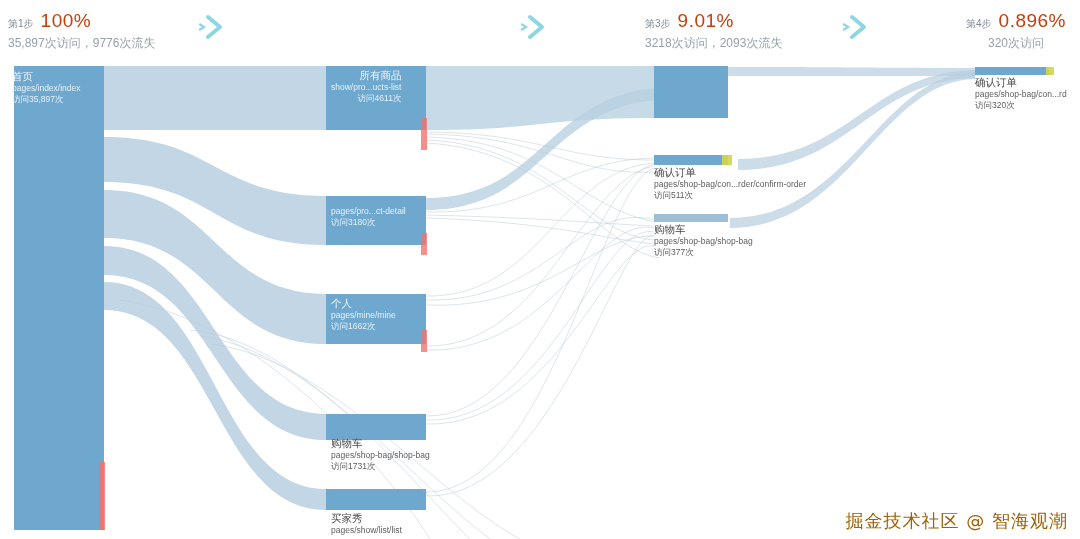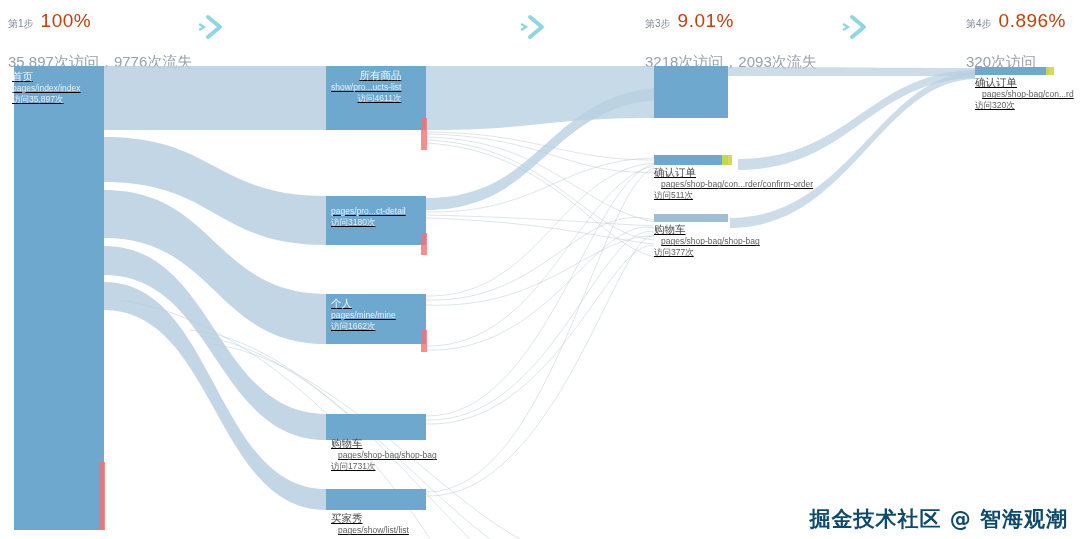--- a/index.html
+++ b/index.html
@@ -44,22 +44,22 @@
     color: #7d8895;
     letter-spacing: 0;
   }
   .step-pct {
     font-size: 19px;
     color: #c2410c;
     font-weight: 400;
     letter-spacing: 0.5px;
   }
   .step-sub {
-    margin-top: 21px;
-    font-size: 15px;
+    margin-top: 3px;
+    font-size: 12px;
     color: #97a1ac;
     white-space: nowrap;
   }
   .step-arrow {
     position: absolute;
     top: 14px;
     width: 34px;
     height: 26px;
   }
 
@@ -69,52 +69,50 @@
     top: 0;
     left: 0;
   }
 
   
   .node-label {
     position: absolute;
     white-space: nowrap;
     line-height: 1.28;
     pointer-events: none;
-    text-decoration: underline;
   }
   .node-label .nm {
     font-size: 10.5px;
     display: block;
   }
   .node-label .pth {
     font-size: 8.5px;
     display: block;
   }
   .node-label .cnt {
     font-size: 8.5px;
     display: block;
   }
   .label-inside .nm { color: #f2f8fb; }
   .label-inside .pth { color: #e6f1f7; }
   .label-inside .cnt { color: #e6f1f7; }
   .label-outside .nm { color: #4a4a4a; }
-  .label-outside .pth { color: #5e5e5e; margin-left: 7px; }
+  .label-outside .pth { color: #5e5e5e; }
   .label-outside .cnt { color: #5e5e5e; }
 
   
   .watermark {
     position: absolute;
     right: 12px;
     bottom: 6px;
-    font-size: 21px;
-    color: #0c4a6e;
+    font-size: 18px;
+    color: #a16207;
     letter-spacing: 1px;
     white-space: nowrap;
     font-family: "DejaVu Sans", sans-serif;
-    font-weight: bold;
   }
 </style>
 </head>
 <body>
 
 <div id="stage">
 
   <div class="step-header">
 
     <div class="step" style="left:8px;">
@@ -150,21 +148,21 @@
         <path d="M12 3 L24 13 L12 23" fill="none" stroke="#8fd6e3" stroke-width="4" stroke-linecap="round" stroke-linejoin="round"></path>
         <path d="M4 10.5 L8 13 L4 15.5" fill="none" stroke="#8fd6e3" stroke-width="2.4" stroke-linecap="round"></path>
       </svg>
     </div>
 
     <div class="step" style="left:966px;">
       <div class="step-title-row">
         <span class="step-index">第4步</span>
         <span class="step-pct">0.896%</span>
       </div>
-      <div class="step-sub" style="">320次访问</div>
+      <div class="step-sub" style="text-align:center;">320次访问</div>
     </div>
   </div>
 
   <svg id="sankey" width="1080" height="539" viewBox="0 0 1080 539">
 
     <defs>
       <linearGradient id="gfade" x1="0" y1="0" x2="1" y2="0">
         <stop offset="0%" stop-color="#b7cfe0" stop-opacity="0.85"></stop>
         <stop offset="100%" stop-color="#b7cfe0" stop-opacity="0.55"></stop>
       </linearGradient>

